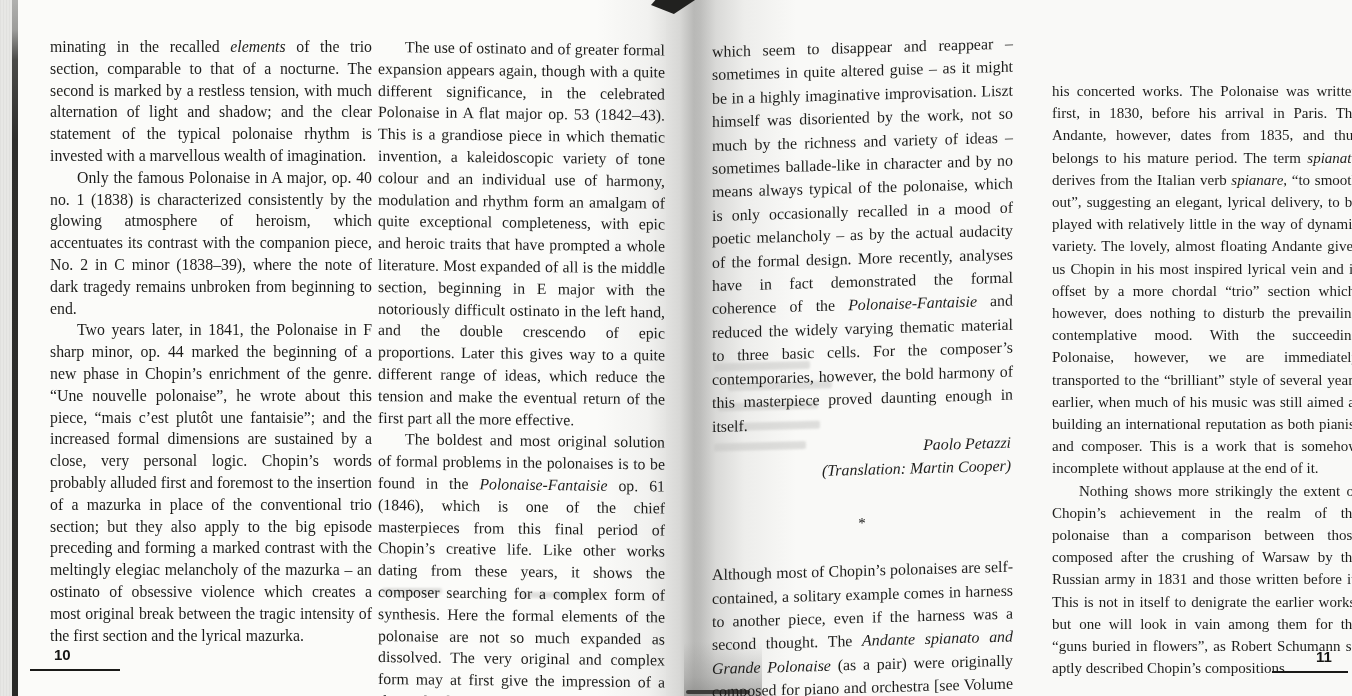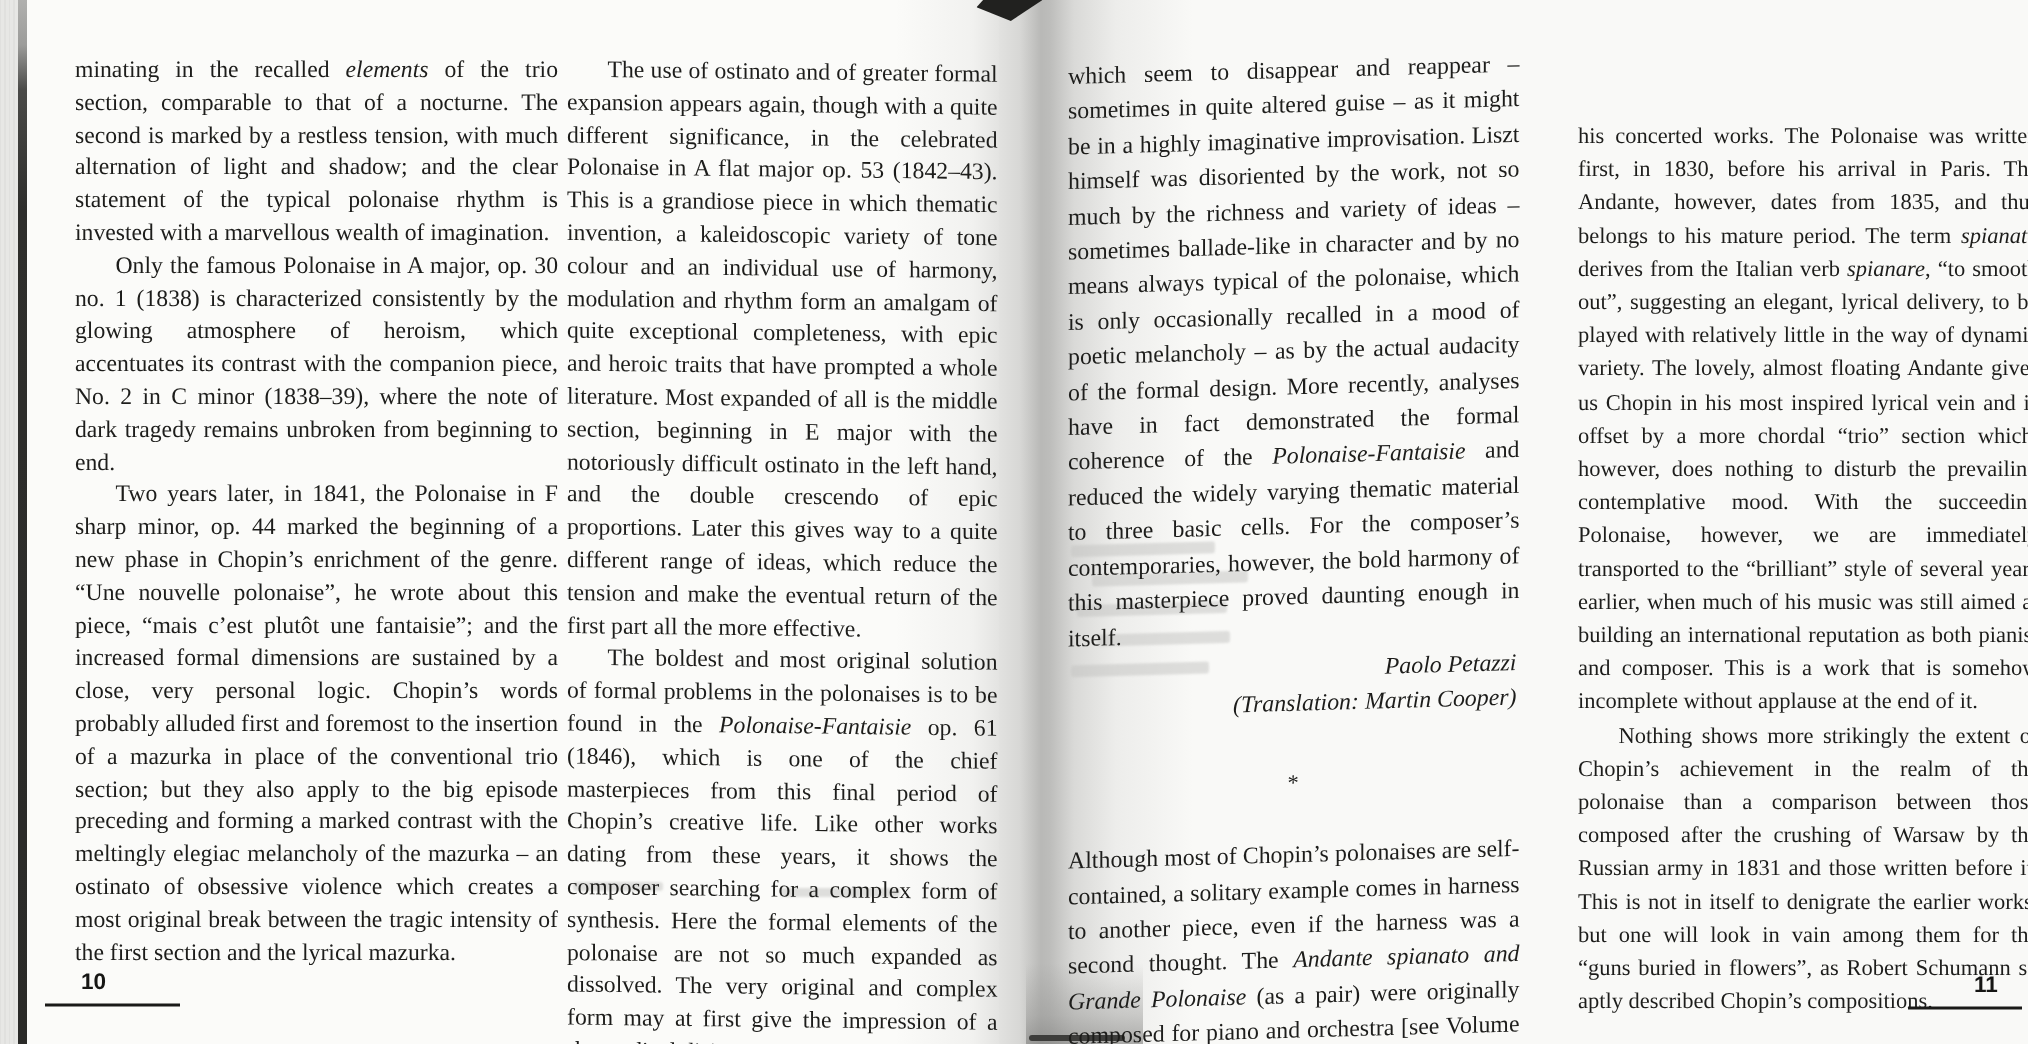--- a/index.html
+++ b/index.html
@@ -119,21 +119,21 @@
   </div>
   <div class="ghost ghost-col2">
       <div class="gl"></div>
     </div>
   <div class="ghost ghost-col2b">
       <div class="gl"></div>
     </div>
 
   <div class="col col-1">
     <p class="para"><span>minating in the recalled </span><span class="it">elements</span><span> of the trio section, comparable to that of a nocturne. The second is marked by a restless tension, with much alternation of light and shadow; and the clear statement of the typical polonaise rhythm is invested with a marvellous wealth of imagination.</span></p>
-    <p class="para indent"><span>Only the famous Polonaise in A major, op. 30 no. 1 (1838) is characterized consistently by the glowing atmosphere of heroism, which accentuates its contrast with the companion piece, No. 2 in C minor (1838–39), where the note of dark tragedy remains unbroken from beginning to end.</span></p>
+    <p class="para indent"><span>Only the famous Polonaise in A major, op. 40 no. 1 (1838) is characterized consistently by the glowing atmosphere of heroism, which accentuates its contrast with the companion piece, No. 2 in C minor (1838–39), where the note of dark tragedy remains unbroken from beginning to end.</span></p>
     <p class="para indent"><span>Two years later, in 1841, the Polonaise in F sharp minor, op. 44 marked the beginning of a new phase in Chopin’s enrichment of the genre. “Une nouvelle polonaise”, he wrote about this piece, “mais c’est plutôt une fantaisie”; and the increased formal dimensions are sustained by a close, very personal logic. Chopin’s words probably alluded first and foremost to the insertion of a mazurka in place of the conventional trio section; but they also apply to the big episode preceding and forming a marked contrast with the meltingly elegiac melancholy of the mazurka – an ostinato of obsessive violence which creates a most original break between the tragic intensity of the first section and the lyrical mazurka.</span></p>
   </div>
 
   <div class="col col-2">
     <p class="para indent"><span>The use of ostinato and of greater formal expansion appears again, though with a quite different significance, in the celebrated Polonaise in A flat major op. 53 (1842–43). This is a grandiose piece in which thematic invention, a kaleidoscopic variety of tone colour and an individual use of harmony, modulation and rhythm form an amalgam of quite exceptional completeness, with epic and heroic traits that have prompted a whole literature. Most expanded of all is the middle section, beginning in E major with the notoriously difficult ostinato in the left hand, and the double crescendo of epic proportions. Later this gives way to a quite different range of ideas, which reduce the tension and make the eventual return of the first part all the more effective.</span></p>
     <p class="para indent"><span>The boldest and most original solution of formal problems in the polonaises is to be found in the </span><span class="it">Polonaise-Fantaisie</span><span> op. 61 (1846), which is one of the chief masterpieces from this final period of Chopin’s creative life. Like other works dating from these years, it shows the composer searching for a complex form of synthesis. Here the formal elements of the polonaise are not so much expanded as dissolved. The very original and complex form may at first give the impression of a rhapsodical disintegration of ideas,</span></p>
   </div>
 
   <div class="col col-3">
     <p class="para"><span>which seem to disappear and reappear – sometimes in quite altered guise – as it might be in a highly imaginative improvisation. Liszt himself was disoriented by the work, not so much by the richness and variety of ideas – sometimes ballade-like in character and by no means always typical of the polonaise, which is only occasionally recalled in a mood of poetic melancholy – as by the actual audacity of the formal design. More recently, analyses have in fact demonstrated the formal coherence of the </span><span class="it">Polonaise-Fantaisie</span><span> and reduced the widely varying thematic material to three basic cells. For the composer’s contemporaries, however, the bold harmony of this masterpiece proved daunting enough in itself.</span></p>

